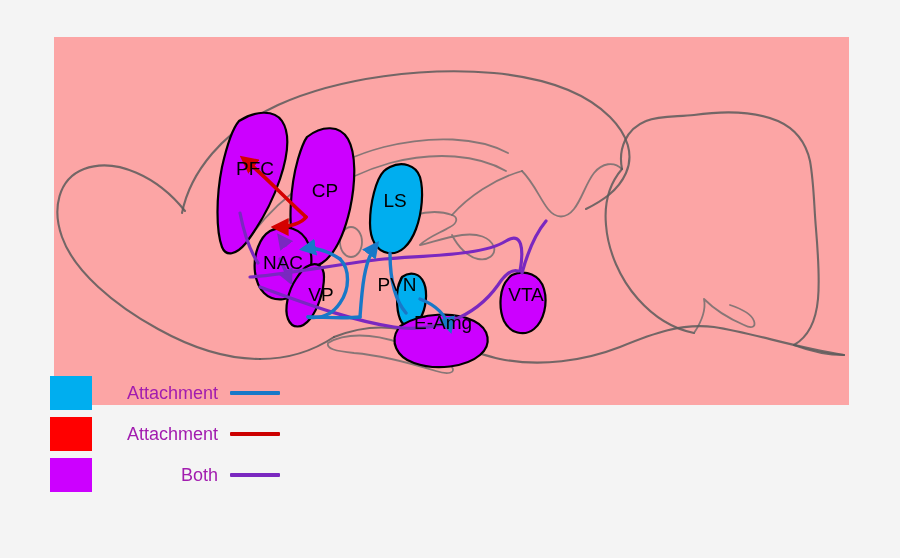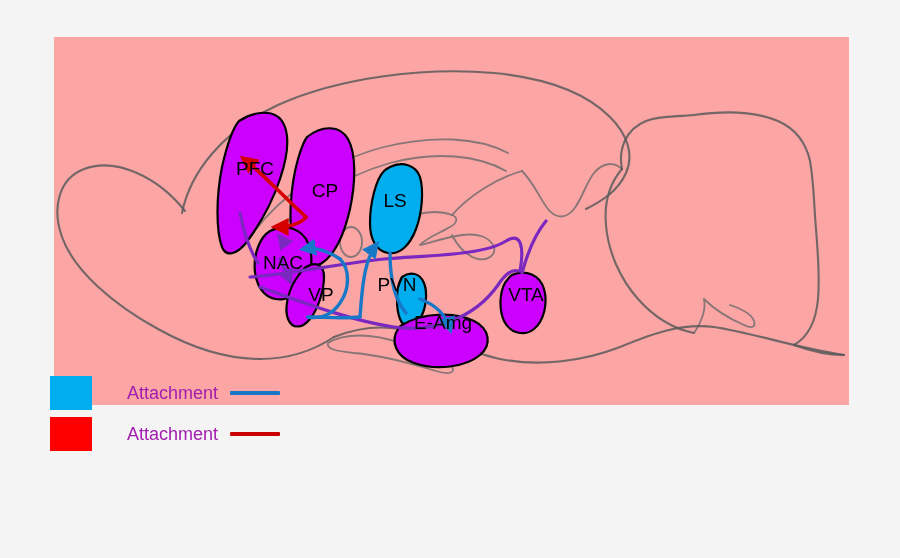--- a/index.html
+++ b/index.html
@@ -256,16 +256,21 @@
       <div class="legend-label">Attachment</div>
       <div class="legend-line" style="background:#1878C8;"></div>
     </div>
 
     <div class="legend-row">
       <div class="legend-swatch" style="background:#FF0000;"></div>
       <div class="legend-label">Attachment</div>
       <div class="legend-line" style="background:#CC0000;"></div>
     </div>
 
+    <div class="legend-row">
+      <div class="legend-swatch" style="background:#CC00FF;"></div>
+      <div class="legend-label">Both</div>
+      <div class="legend-line" style="background:#7A28C0;"></div>
+    </div>
 
   </div>
 
 </div>
 
 </body></html>

